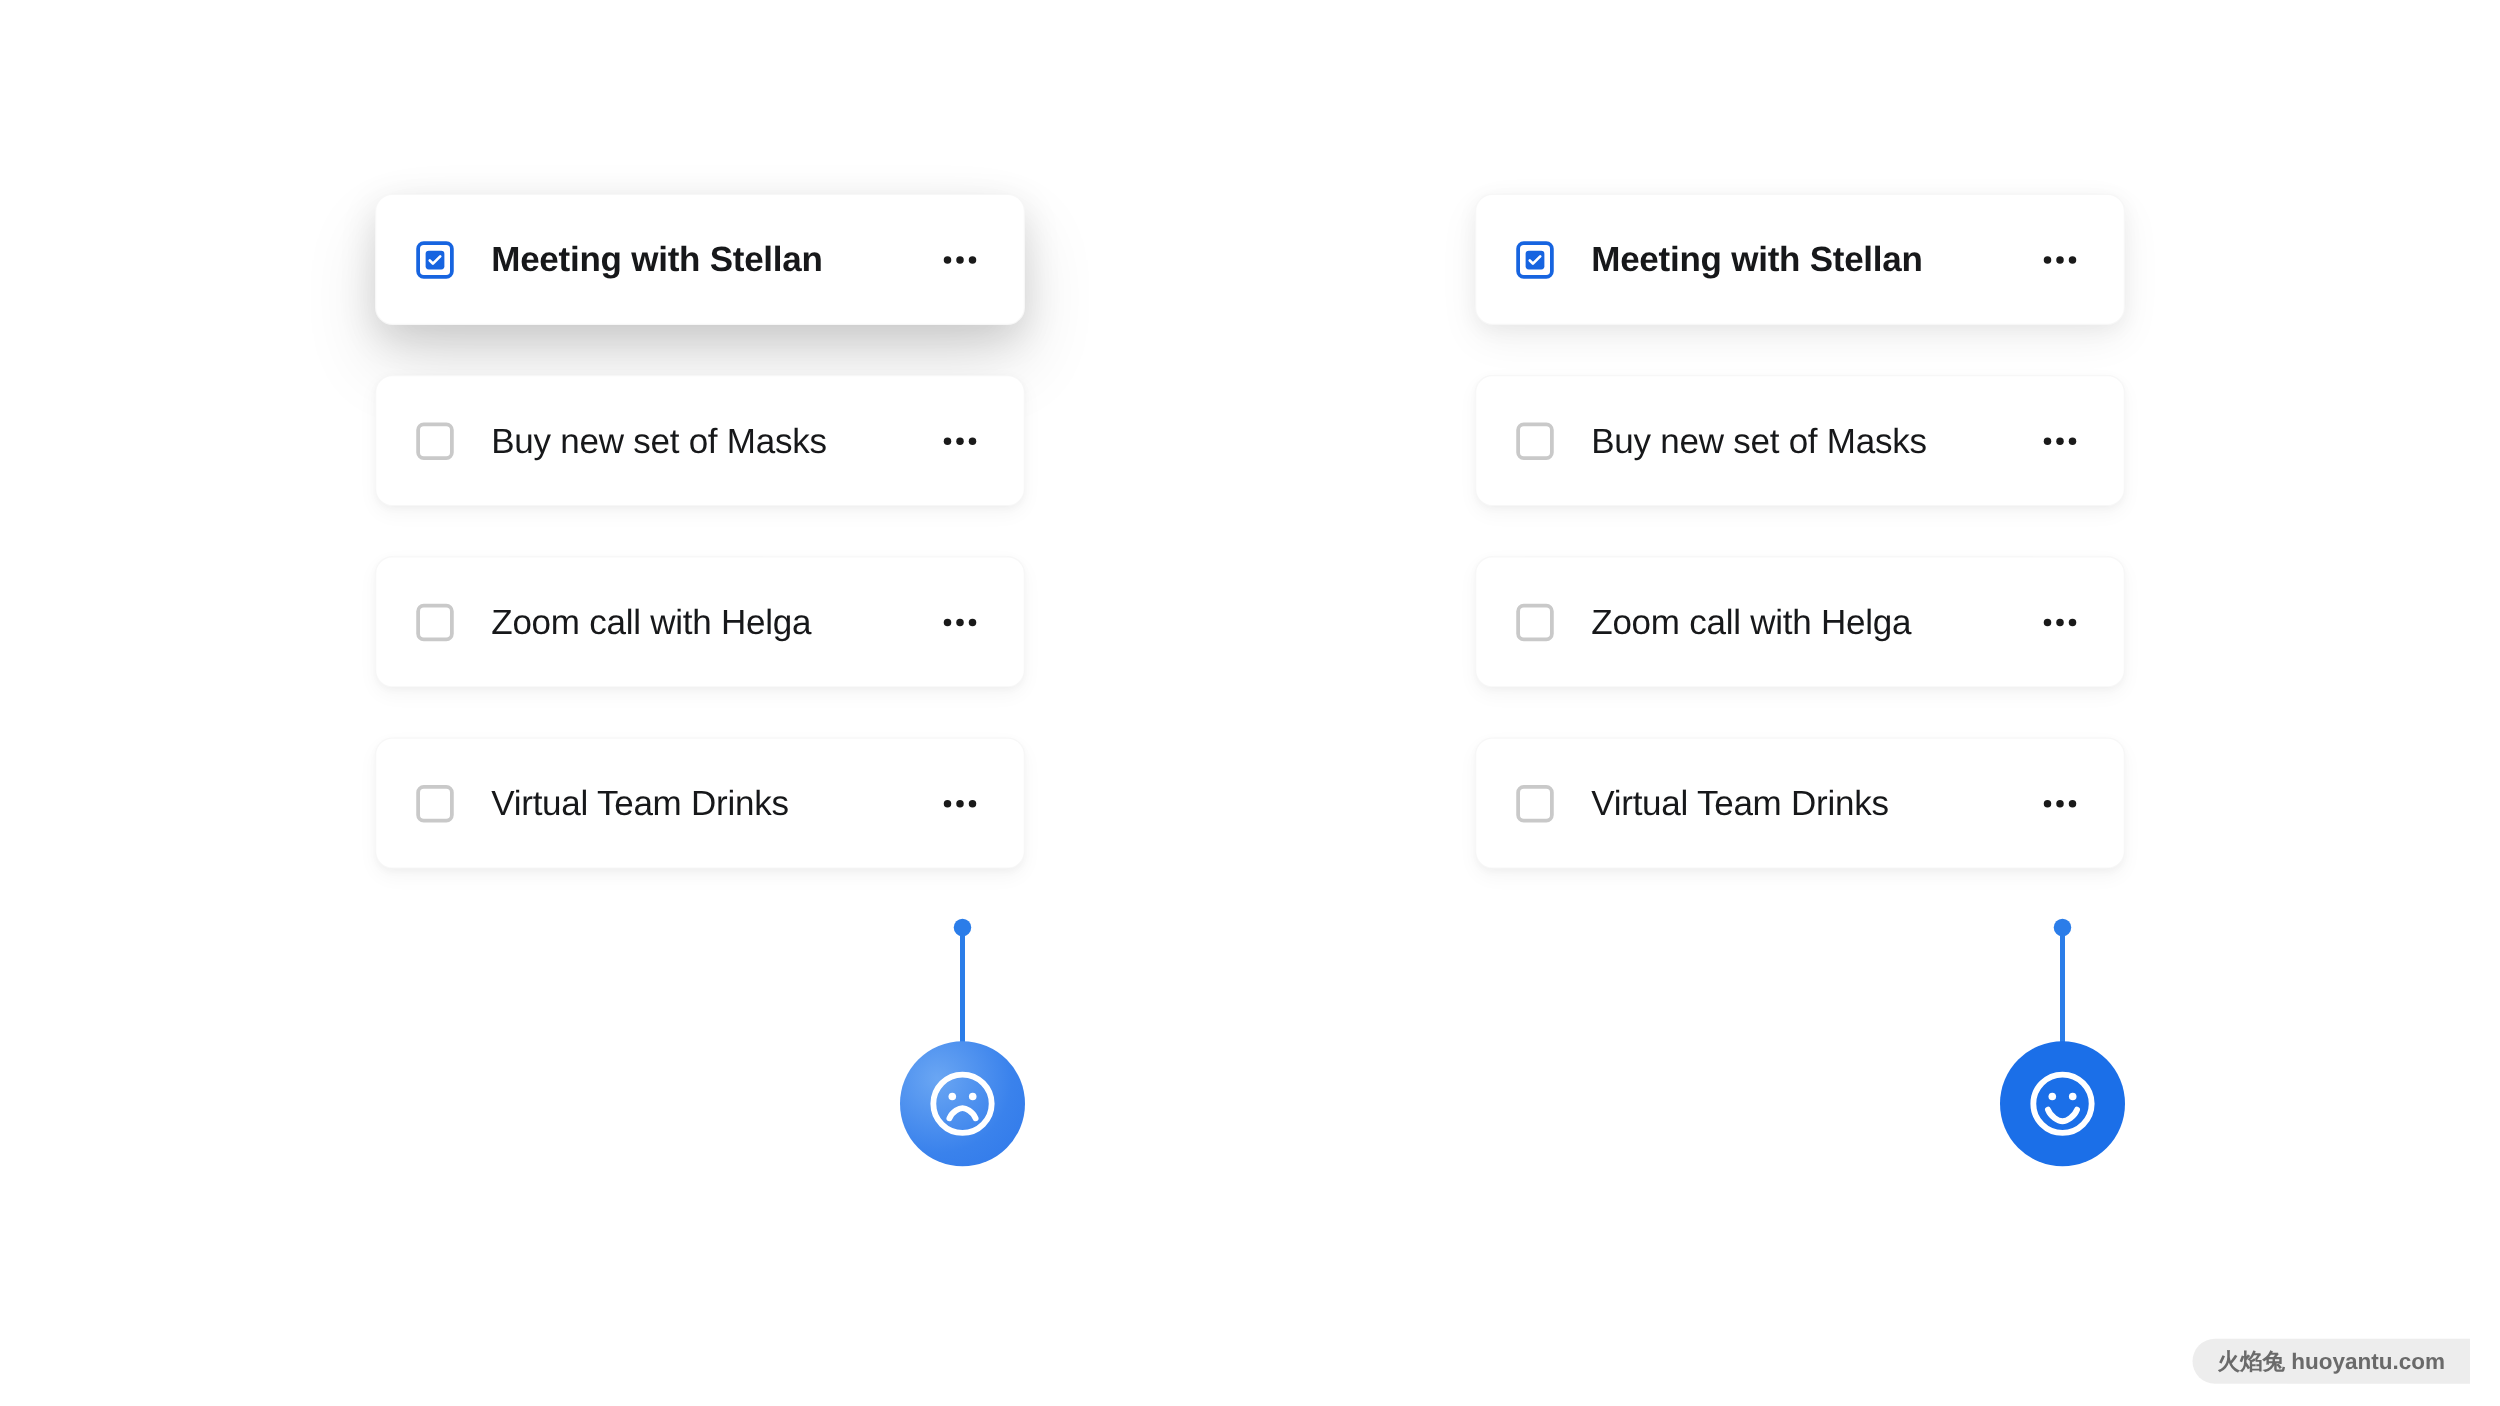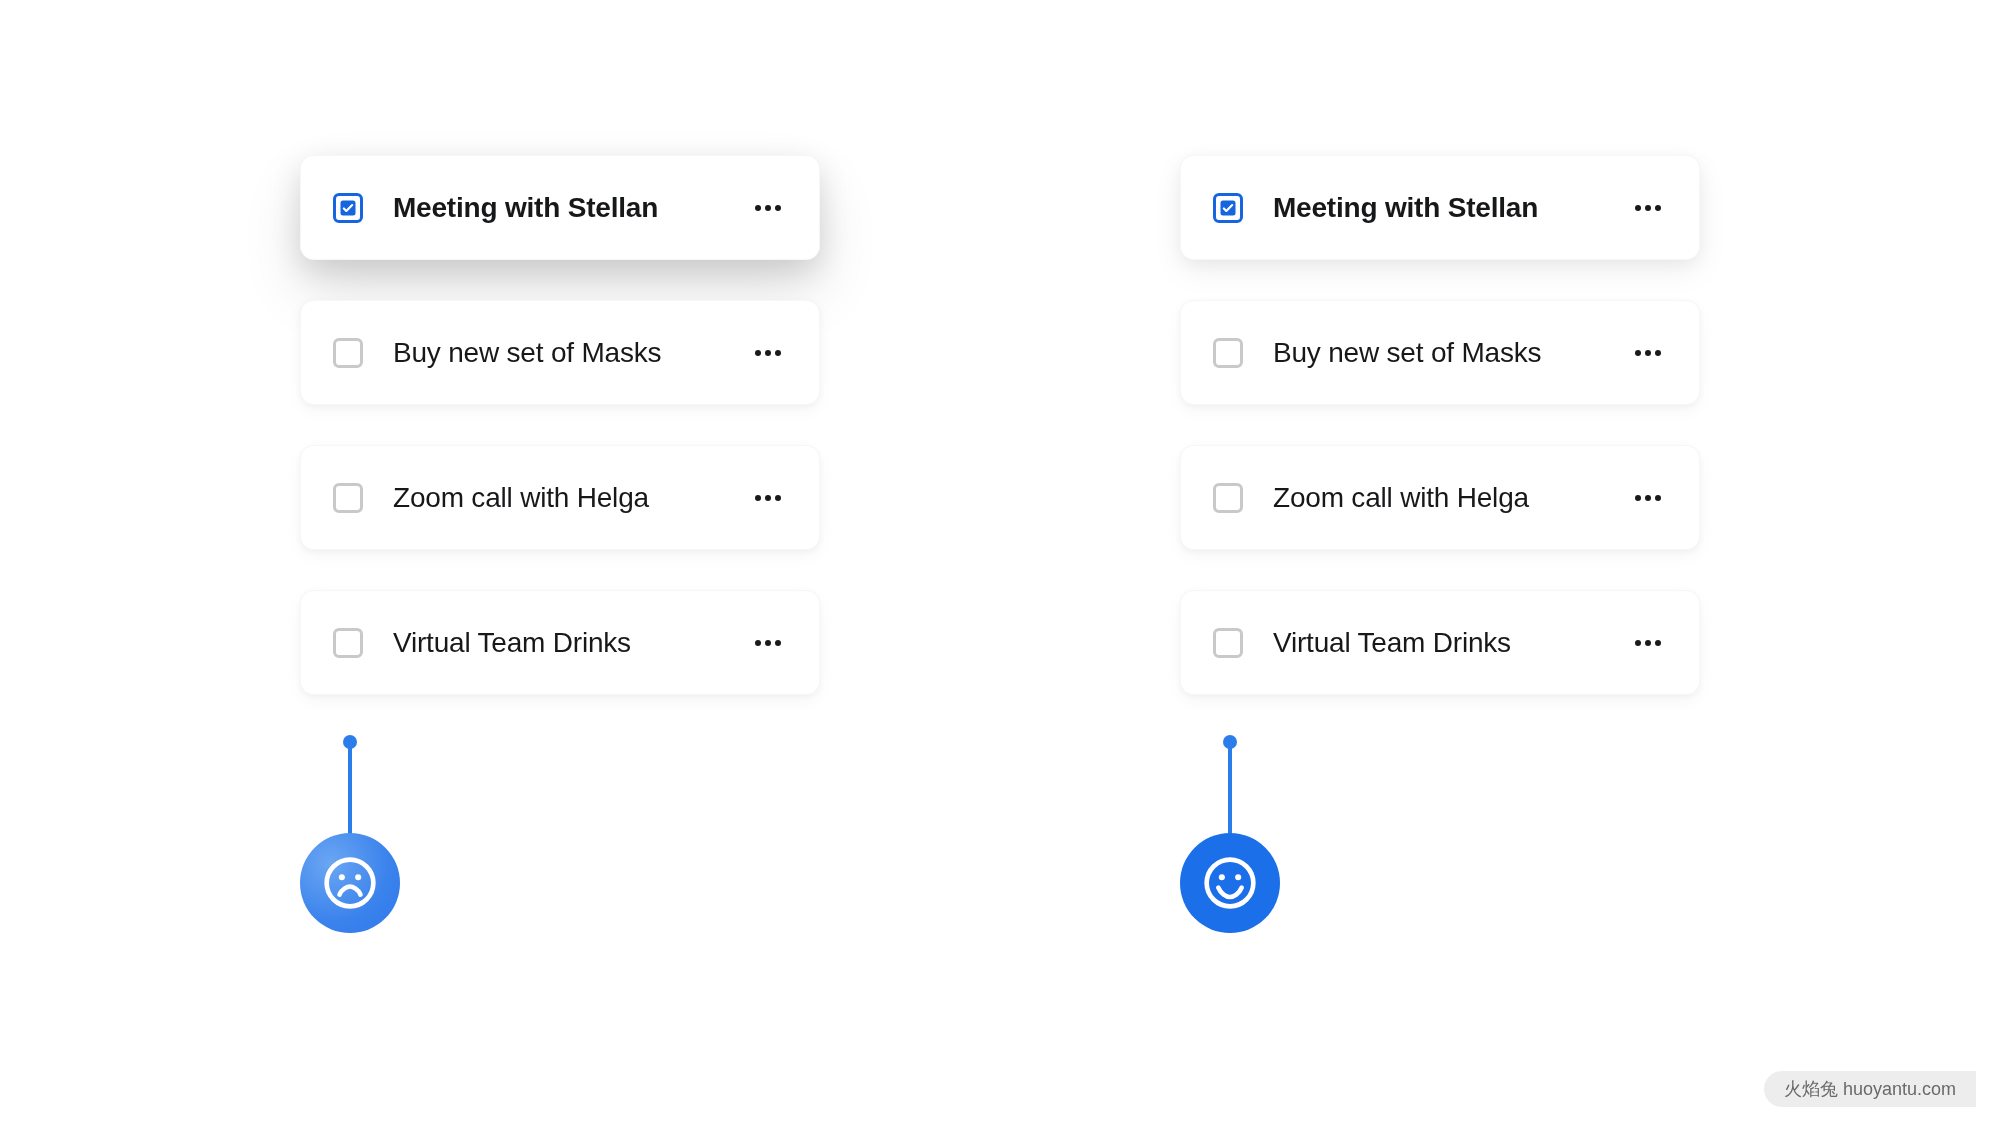--- a/index.html
+++ b/index.html
@@ -104,30 +104,31 @@
       justify-content: center;
       margin-top: -4px;
     }
     .face-badge.sad {
       background: radial-gradient(circle at 30% 30%, #6aa6f3, #3a82ec 60%, #2f78ea);
     }
     .face-badge.happy {
       background: #1b6fe8;
     }
     .face-badge svg { width: 56px; height: 56px; }
-    .column { display: flex; flex-direction: column; align-items: flex-start; }
+    .column { display: flex; flex-direction: column; align-items: flex-end; }
     .watermark {
       position: absolute;
       bottom: 18px;
       right: 24px;
       background: rgba(230,230,230,0.7);
       color: #6a6a6a;
       font-size: 18px;
       padding: 6px 20px;
       border-radius: 18px 0 0 18px;
+      font-weight: bold;
     }
   </style>
 </head>
 <body>
 
 <div class="columns">
 
   <div class="column">
     <div class="task-list">
 

